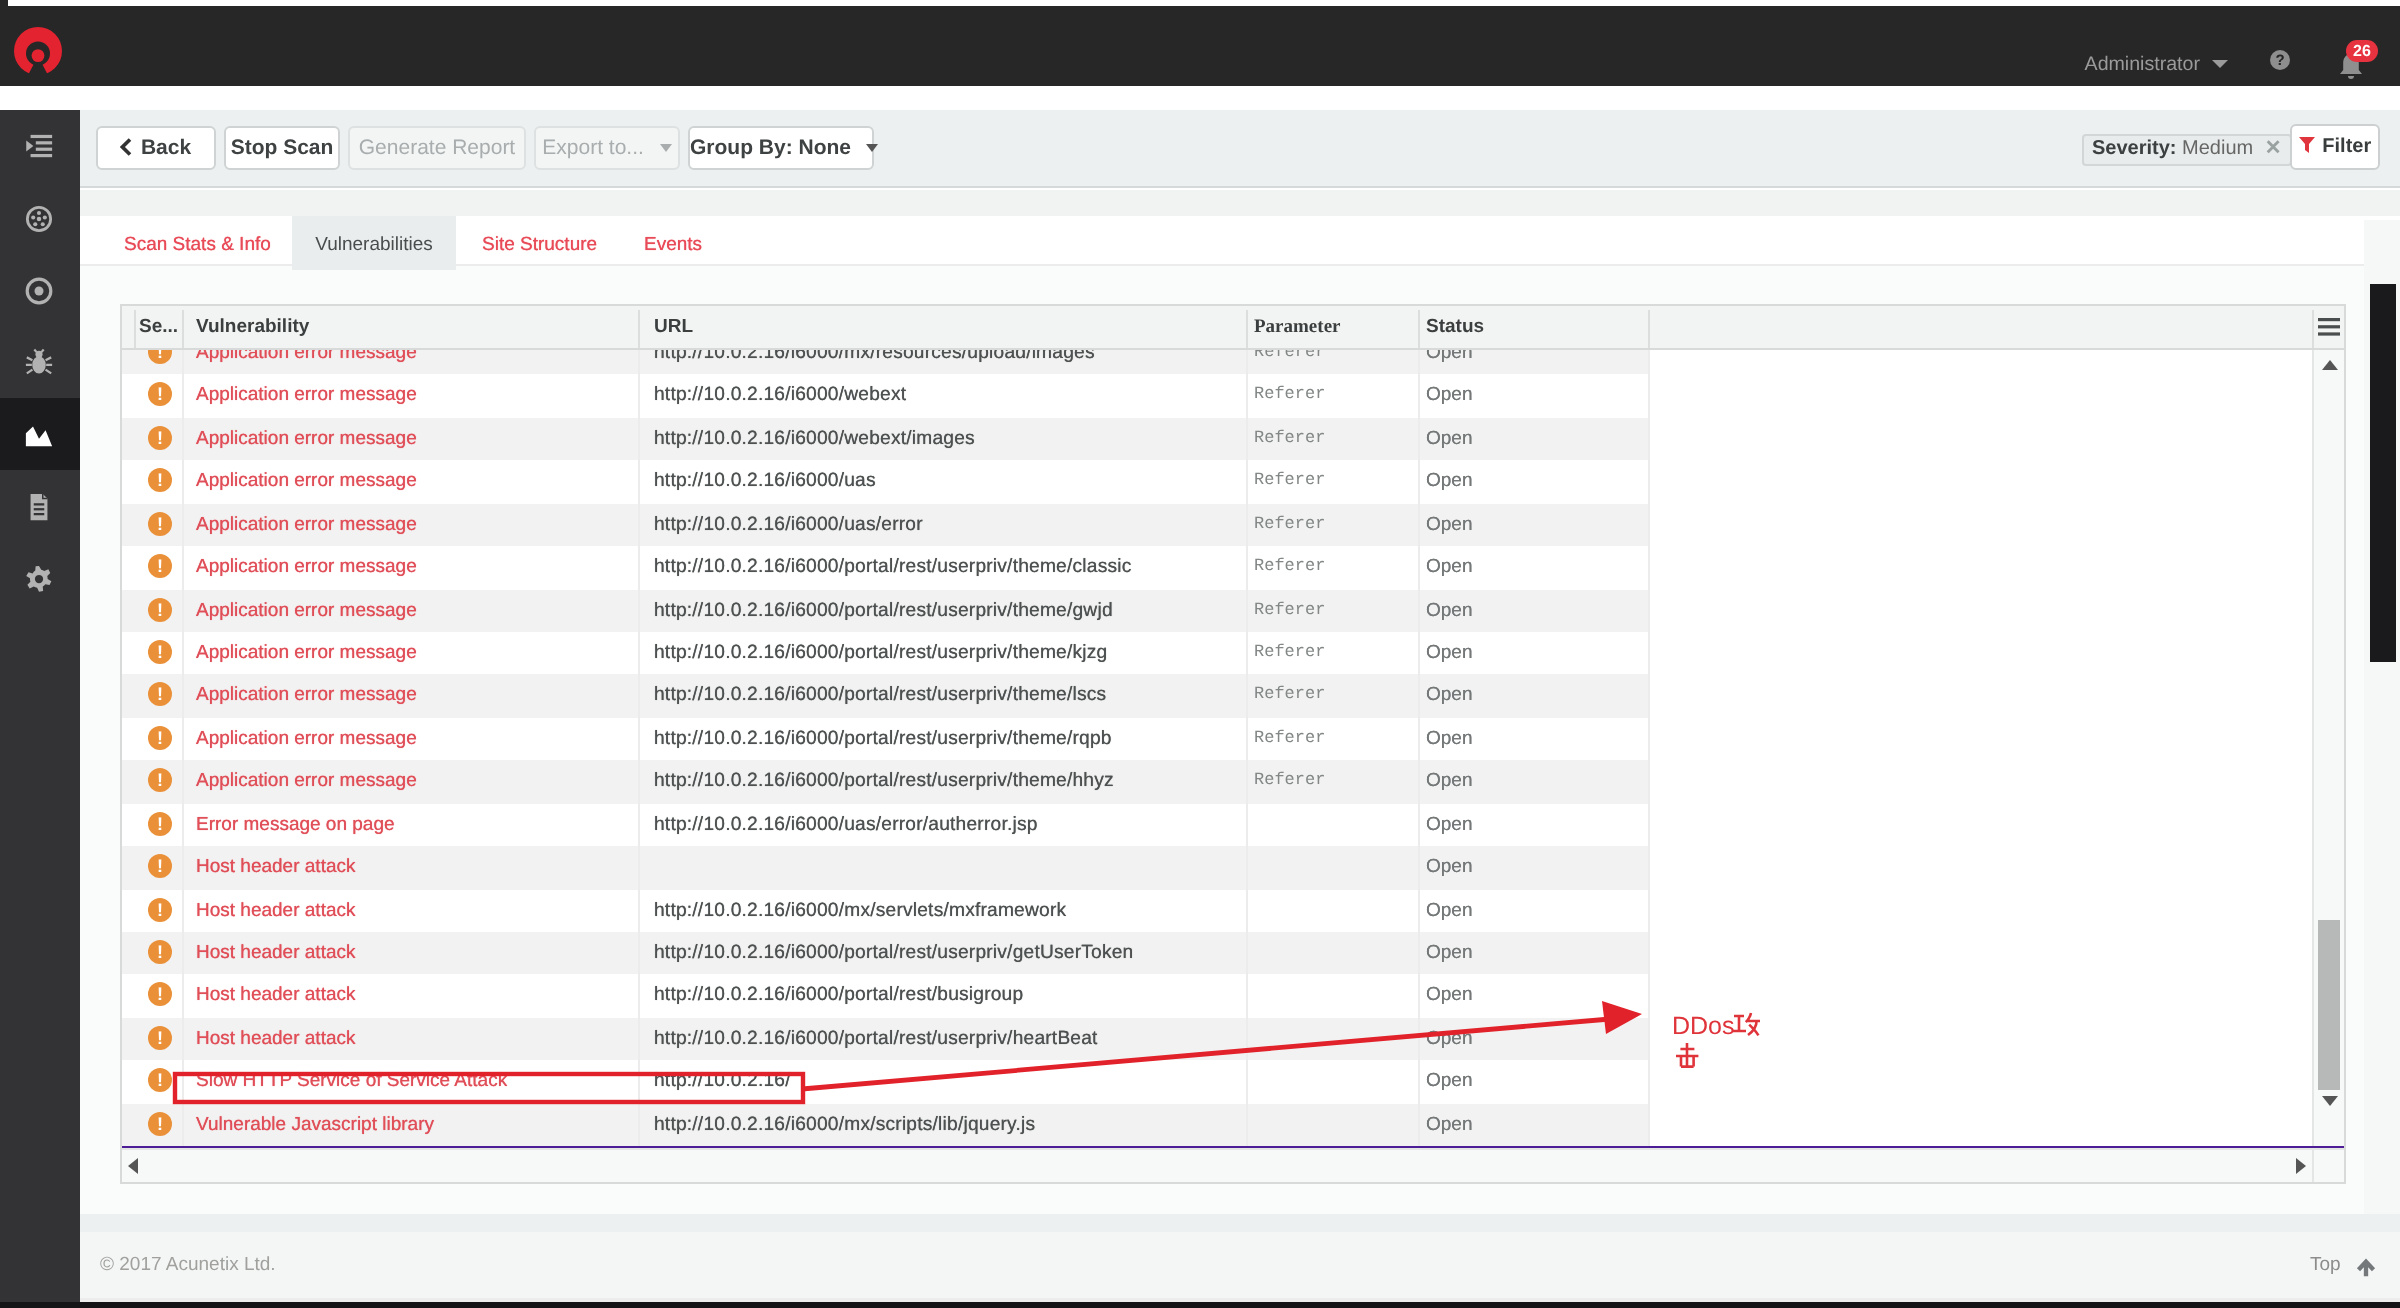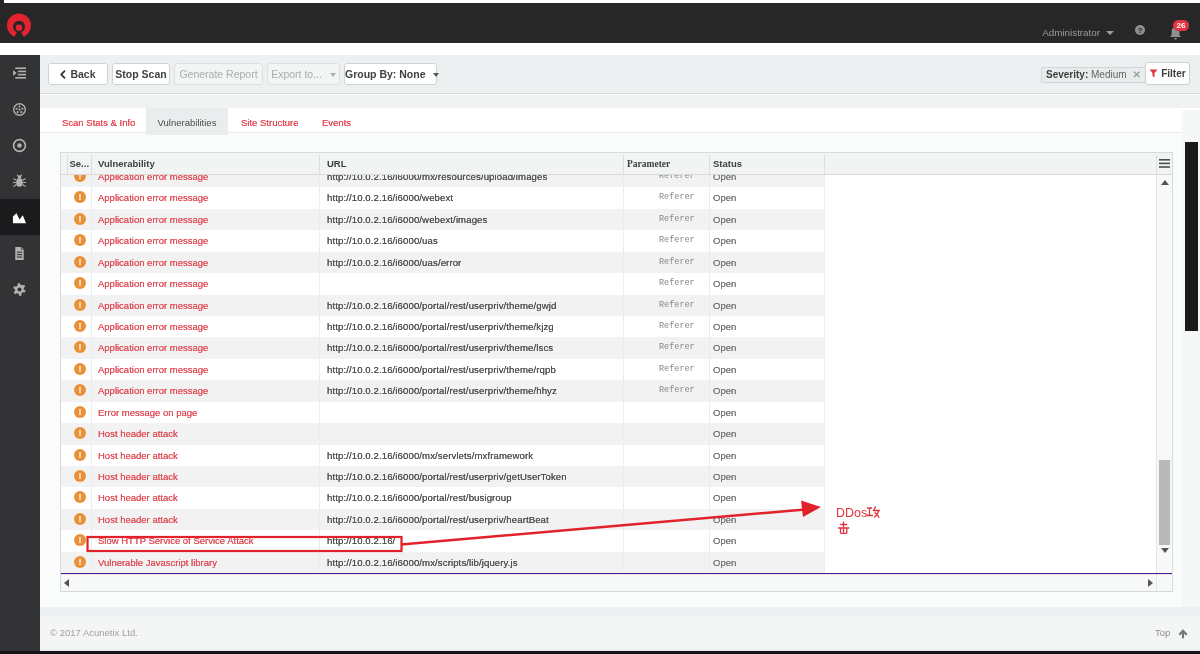--- a/index.html
+++ b/index.html
@@ -35,21 +35,21 @@
 #tbl { left:60px; top:152px; width:1113px; height:440px; background:#4c1d95; border:1px solid #d8dada; }
 #thead { position:absolute; left:0; top:0; width:1111px; height:22px; background:#f2f3f3; border-bottom:1px solid #d8dada; }
 .th { position:absolute; top:0; height:22px; line-height:22px; font-size:9.5px; font-weight:bold; color:#3c3f3f; }
 .hsep { position:absolute; top:2px; height:19px; width:1px; background:#dcdede; }
 #tbody { position:absolute; left:0; top:22px; width:1095px; height:398px; overflow:hidden; background:#fff; }
 .row { position:absolute; left:0; width:763px; height:21.43px; }
 .row.g { background:#f2f2f2; }
 .sev { position:absolute; left:13px; top:4px; width:12px; height:12px; border-radius:50%; background:#ea9038; color:#fff; font-size:9px; font-weight:bold; text-align:center; line-height:12px; }
 .vuln { position:absolute; left:37px; top:0; height:21px; line-height:21px; font-size:9.5px; color:#e04e58; text-shadow:0 0 0.4px #e04e58; }
 .url { position:absolute; left:266px; top:0; height:21px; line-height:21px; font-size:9.6px; letter-spacing:0.1px; color:#4e5151; text-shadow:0 0 0.35px #4e5151; }
-.par { position:absolute; left:598px; top:0; height:21px; line-height:21px; font-family:"Liberation Mono", monospace; font-size:8.5px; color:#838887; }
+.par { position:absolute; left:566px; top:0; height:21px; line-height:21px; font-family:"Liberation Mono", monospace; font-size:8.5px; color:#838887; }
 .st { position:absolute; left:652px; top:0; height:21px; line-height:21px; font-size:9.5px; color:#747878; text-shadow:0 0 0.3px #747878; }
 .bsep { position:absolute; top:0; bottom:0; width:1px; background:#ececec; }
 
 #vscroll { position:absolute; right:0; top:22px; width:16px; height:398px; background:#f7f8f8; border-left:1px solid #e4e6e6; }
 #vthumb { position:absolute; left:2px; top:285px; width:11px; height:85px; background:#b7b9b9; }
 #hscroll { position:absolute; left:0; bottom:0; width:1095px; height:17px; background:#f7f8f8; border-top:1px solid #e4e6e6; }
 #hcorner { position:absolute; right:0; bottom:0; width:16px; height:17px; background:#f7f8f8; border-top:1px solid #e4e6e6; border-left:1px solid #e4e6e6; }
 .sarr { position:absolute; width:0; height:0; }
 
 #footer { left:40px; top:607px; width:1160px; height:42px; background:#f4f6f6; }
@@ -195,20 +195,21 @@
       <div class="row g" style="top:76.72px">
         <div class="sev">!</div>
         <div class="vuln">Application error message</div>
         <div class="url">http://10.0.2.16/i6000/uas/error</div>
         <div class="par">Referer</div>
         <div class="st">Open</div>
       </div>
       <div class="row " style="top:98.15px">
         <div class="sev">!</div>
         <div class="vuln">Application error message</div>
+        <div class="url">http://10.0.2.16/i6000/portal/rest/userpriv/theme/classic</div>
         <div class="par">Referer</div>
         <div class="st">Open</div>
       </div>
       <div class="row g" style="top:119.57999999999998px">
         <div class="sev">!</div>
         <div class="vuln">Application error message</div>
         <div class="url">http://10.0.2.16/i6000/portal/rest/userpriv/theme/gwjd</div>
         <div class="par">Referer</div>
         <div class="st">Open</div>
       </div>
@@ -236,20 +237,21 @@
       <div class="row g" style="top:205.3px">
         <div class="sev">!</div>
         <div class="vuln">Application error message</div>
         <div class="url">http://10.0.2.16/i6000/portal/rest/userpriv/theme/hhyz</div>
         <div class="par">Referer</div>
         <div class="st">Open</div>
       </div>
       <div class="row " style="top:226.73px">
         <div class="sev">!</div>
         <div class="vuln">Error message on page</div>
+        <div class="url">http://10.0.2.16/i6000/uas/error/autherror.jsp</div>
         <div class="st">Open</div>
       </div>
       <div class="row g" style="top:248.15999999999997px">
         <div class="sev">!</div>
         <div class="vuln">Host header attack</div>
         <div class="st">Open</div>
       </div>
       <div class="row " style="top:269.59px">
         <div class="sev">!</div>
         <div class="vuln">Host header attack</div>

